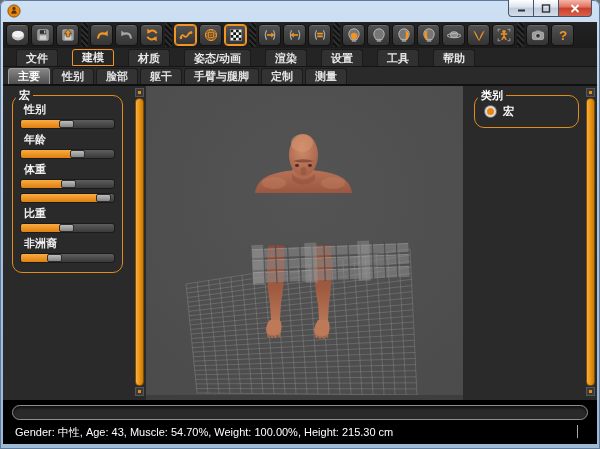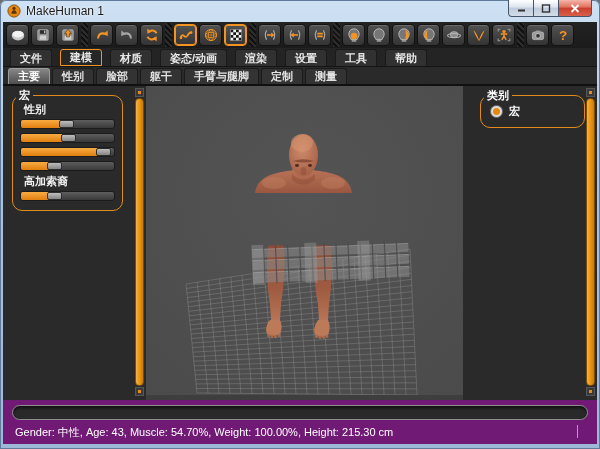--- a/index.html
+++ b/index.html
@@ -18,36 +18,36 @@
     background:linear-gradient(#f4b6aa,#e0705c 45%,#c83f2c 50%,#d9604a);}
   .app{position:absolute;left:3px;right:3px;top:22px;bottom:5px;background:#252525;display:flex;flex-direction:column;}
   
   .toolbar{height:26px;background:linear-gradient(#232323,#1b1b1b);display:flex;align-items:center;padding:0 3px;gap:2px;flex:none;}
   .tool-btn{width:23px;height:22px;flex:none;border-radius:4px;border:1px solid #121212;
     background:linear-gradient(#525252,#343434);box-shadow:inset 0 1px 0 rgba(255,255,255,.14);
     display:flex;align-items:center;justify-content:center;padding:0;}
   .tool-btn.active{border-color:#f39422;box-shadow:inset 0 0 0 1px #f39422;}
   .tool-sep{width:7px;height:24px;flex:none;background:repeating-linear-gradient(45deg,#2c2c2c 0 2px,#101010 2px 4px);}
   
-  .tabbar{height:19px;background:#242424;display:flex;align-items:flex-end;padding-left:7px;gap:8px;flex:none;border-bottom:1px solid #141414;}
+  .tabbar{height:19px;background:#242424;display:flex;align-items:flex-end;padding-left:13px;gap:14px;flex:none;border-bottom:1px solid #141414;}
   .tab{height:17px;padding:0 9px;font-size:11px;font-weight:bold;color:#e8e8e8;background:#313131;
     border:1px solid #1a1a1a;border-bottom:none;border-radius:3px 3px 0 0;display:flex;align-items:center;white-space:nowrap;}
   .tab.selected{border:1px solid #f39422;background:#262626;}
   .subtabbar{height:19px;background:#2a2a2a;display:flex;align-items:flex-end;padding-left:5px;gap:2px;flex:none;border-bottom:2px solid #101010;}
   .subtab{height:16px;padding:0 9px;font-size:11px;font-weight:bold;color:#e2e2e2;background:#333333;
     border:1px solid #1b1b1b;border-bottom:none;border-radius:3px 3px 0 0;display:flex;align-items:center;white-space:nowrap;}
   .subtab.selected{background:linear-gradient(#868686,#4e4e4e);border-color:#9a9a9a;color:#fff;}
   
   .content{flex:1;display:flex;min-height:0;}
   .side-panel{background:#2a2a2a;position:relative;flex:none;}
   .left-panel{width:143px;}
   .right-panel{width:134px;}
   .groupbox{position:absolute;border:1px solid #e08b1a;border-radius:10px;background:#2a2a2a;}
   .gb-left{left:9px;top:9px;width:111px;padding:3px 7px 9px 7px;}
-  .gb-right{left:17px;top:9px;width:105px;padding:3px 7px 5px 7px;}
+  .gb-right{left:11px;top:9px;width:105px;padding:3px 7px 5px 7px;}
   .gb-title{position:absolute;top:-8px;left:3px;background:#2a2a2a;padding:0 3px;color:#fff;font-size:11px;font-weight:bold;line-height:14px;}
   .slider{margin-top:4px;}
   .slider-label{color:#f0f0f0;font-size:11px;font-weight:bold;padding-left:4px;margin-bottom:3px;line-height:13px;}
   .track{position:relative;height:10px;border:1px solid #1b1b1b;border-radius:3px;
     background:linear-gradient(#5e5e5e,#3a3a3a);overflow:hidden;}
   .fill{position:absolute;left:0;top:0;bottom:0;background:linear-gradient(#f8ab41,#e07f10);}
   .handle{position:absolute;top:0;bottom:0;width:15px;border:1px solid #2e2e2e;border-radius:2px;
     background:linear-gradient(#bdbdbd,#858585);}
   .vscroll{position:absolute;top:2px;bottom:4px;width:9px;}
   .vscroll .cap{height:9px;background:#3a3a3a;border:1px solid #565656;display:flex;align-items:center;justify-content:center;}
@@ -55,39 +55,38 @@
   .vscroll .thumb{position:absolute;top:10px;bottom:10px;left:0;right:0;border:1px solid #7d4f05;border-radius:4px;
     background:linear-gradient(90deg,#f8b04a,#e8920e 55%,#c97a09);}
   .radio-row{display:flex;align-items:center;gap:6px;padding:5px 2px 3px 2px;}
   .radio-circle{width:13px;height:13px;border-radius:50%;background:radial-gradient(#f4f4f4,#c9c9c9);border:1px solid #777;
     display:flex;align-items:center;justify-content:center;flex:none;}
   .radio-dot{width:7px;height:7px;border-radius:50%;background:#e8870f;}
   .radio-label{color:#fff;font-size:11px;font-weight:bold;}
   .viewport{flex:1;position:relative;background:#4f4f4f;min-width:0;}
   .viewport svg{display:block;width:100%;height:100%;}
   
-  .bottombar{height:44px;background:#701a75;position:relative;flex:none;}
+  .bottombar{height:44px;background:#000000;position:relative;flex:none;}
   .progress{position:absolute;left:9px;right:9px;top:5px;height:15px;border:1px solid #8f8f8f;border-radius:8px;
     background:#292929;box-shadow:inset 0 2px 3px rgba(0,0,0,.6);}
   .statusline{position:absolute;left:12px;top:25px;color:#ffffff;font-size:11px;white-space:nowrap;}
   .grip{position:absolute;right:19px;top:25px;width:1px;height:13px;background:#a8a8a8;}
 </style>
 </head>
 <body>
 
 <div class="window">
   <div class="titlebar">
     <span style="display:flex;">
       <svg width="14" height="14" viewBox="0 0 16 16">
         <circle cx="8" cy="8" r="7" fill="#e8870f" stroke="#7a4a08" stroke-width="1"></circle>
         <circle cx="8" cy="5" r="1.8" fill="#5a3405"></circle>
         <path d="M8 7 C10 7 11 8.5 11 11 L5 11 C5 8.5 6 7 8 7 Z" fill="#5a3405"></path>
       </svg>
     </span>
-    <span class="title-text">MakeHuman 1</span>
     <div class="win-buttons">
       <button class="win-btn min">
         <svg width="9" height="9" viewBox="0 0 9 9">
             <rect x="1" y="5.5" width="7" height="2" fill="#333"></rect>
           </svg>
       </button>
       <button class="win-btn max">
         <svg width="10" height="9" viewBox="0 0 10 9">
             <rect x="1.5" y="1" width="7" height="7" fill="none" stroke="#333" stroke-width="1.4"></rect>
           </svg>
@@ -327,39 +326,48 @@
           <span class="gb-title">宏</span>
           <div id="sliders">
               <div class="slider">
                 <div class="slider-label">性别</div>
                 <div class="track">
                   <div class="fill" style="width: 42%;"></div>
                   <div class="handle" style="left: calc(42% - 1px);"></div>
                 </div>
               </div>
               <div class="slider">
+                <div class="slider-label">年龄</div>
+                <div class="track">
+                  <div class="fill" style="width: 54%;"></div>
+                  <div class="handle" style="left: calc(54% - 1px);"></div>
+                </div>
+              </div>
+              <div class="slider">
+                <div class="slider-label">体重</div>
                 <div class="track">
                   <div class="fill" style="width: 44%;"></div>
                   <div class="handle" style="left: calc(44% - 1px);"></div>
                 </div>
               </div>
               <div class="slider">
                 <div class="track">
                   <div class="fill" style="width: 82%;"></div>
                   <div class="handle" style="left: calc(82% - 1px);"></div>
                 </div>
               </div>
               <div class="slider">
+                <div class="slider-label">比重</div>
                 <div class="track">
-                  <div class="fill" style="width: 29%;"></div>
-                  <div class="handle" style="left: calc(29% - 1px);"></div>
+                  <div class="fill" style="width: 42%;"></div>
+                  <div class="handle" style="left: calc(42% - 1px);"></div>
                 </div>
               </div>
               <div class="slider">
-                <div class="slider-label">高加索裔</div>
+                <div class="slider-label">非洲裔</div>
                 <div class="track">
                   <div class="fill" style="width: 29%;"></div>
                   <div class="handle" style="left: calc(29% - 1px);"></div>
                 </div>
               </div>
             </div>
         </div>
         <div class="vscroll" style="right:2px;">
           <div class="cap" style="position:absolute;top:0;left:0;right:0;">
               <i></i>

